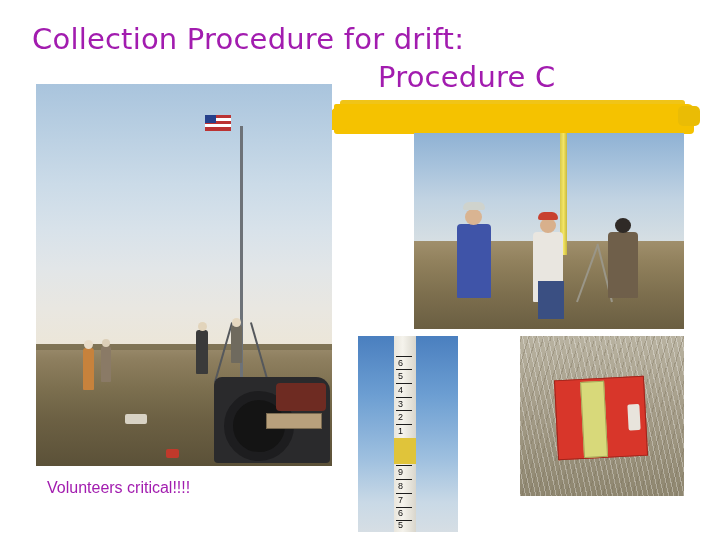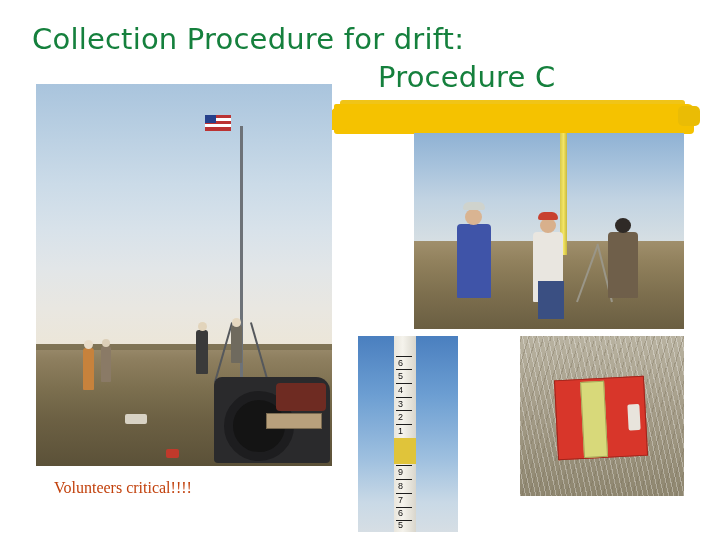--- a/index.html
+++ b/index.html
@@ -13,21 +13,21 @@
     position: relative;
     overflow: hidden;
     font-family: "Liberation Sans", sans-serif;
   }
 
   
   .title-line {
     position: absolute;
     font-family: "DejaVu Sans", sans-serif;
     font-size: 29px;
-    color: #15803d;
+    color: #a21caf;
     letter-spacing: 0.2px;
     white-space: nowrap;
   }
   #title-line-1 { left: 32px;  top: 22px; }
   #title-line-2 { left: 378px; top: 60px; }
 
   
   .highlighter {
     position: absolute;
     left: 334px;
@@ -214,25 +214,25 @@
     background: #d8d97a; border: 1px solid #a7a75a;
   }
   .box-hinge {
     position: absolute; right: 6%; top: 34%; width: 12px; height: 26px;
     background: #e8e4dc; border-radius: 2px;
   }
 
   
   #caption {
     position: absolute;
-    left: 54px;
+    left: 47px;
     top: 479px;
-    font-family: Liberation Serif, serif;
+    font-family: Liberation Sans, sans-serif;
     font-size: 16px;
-    color: #c2410c;
+    color: #a21caf;
     white-space: nowrap;
   }
 </style>
 </head>
 <body>
 
 <div class="title-line" id="title-line-1">Collection Procedure for drift:</div>
 
 <div class="title-line" id="title-line-2">Procedure C</div>
 

